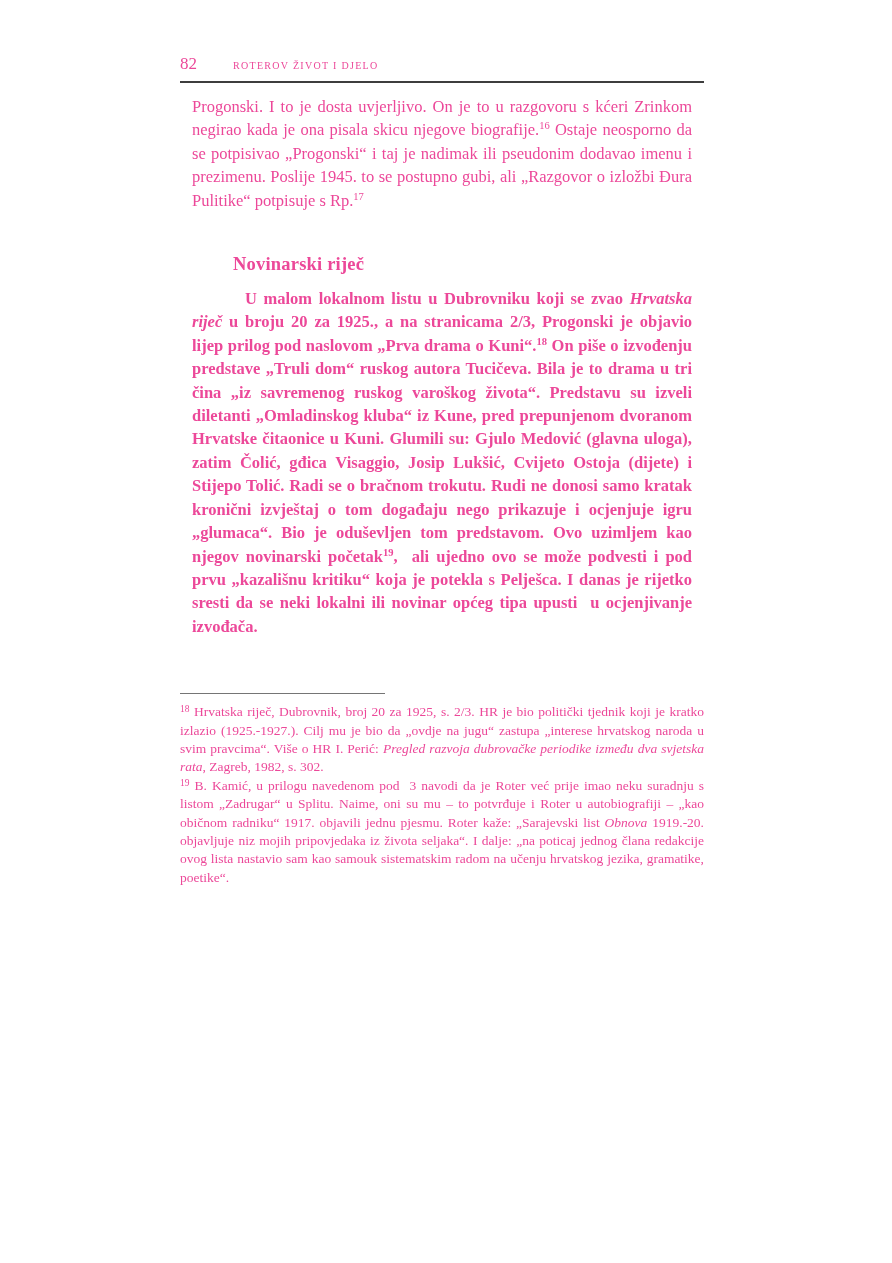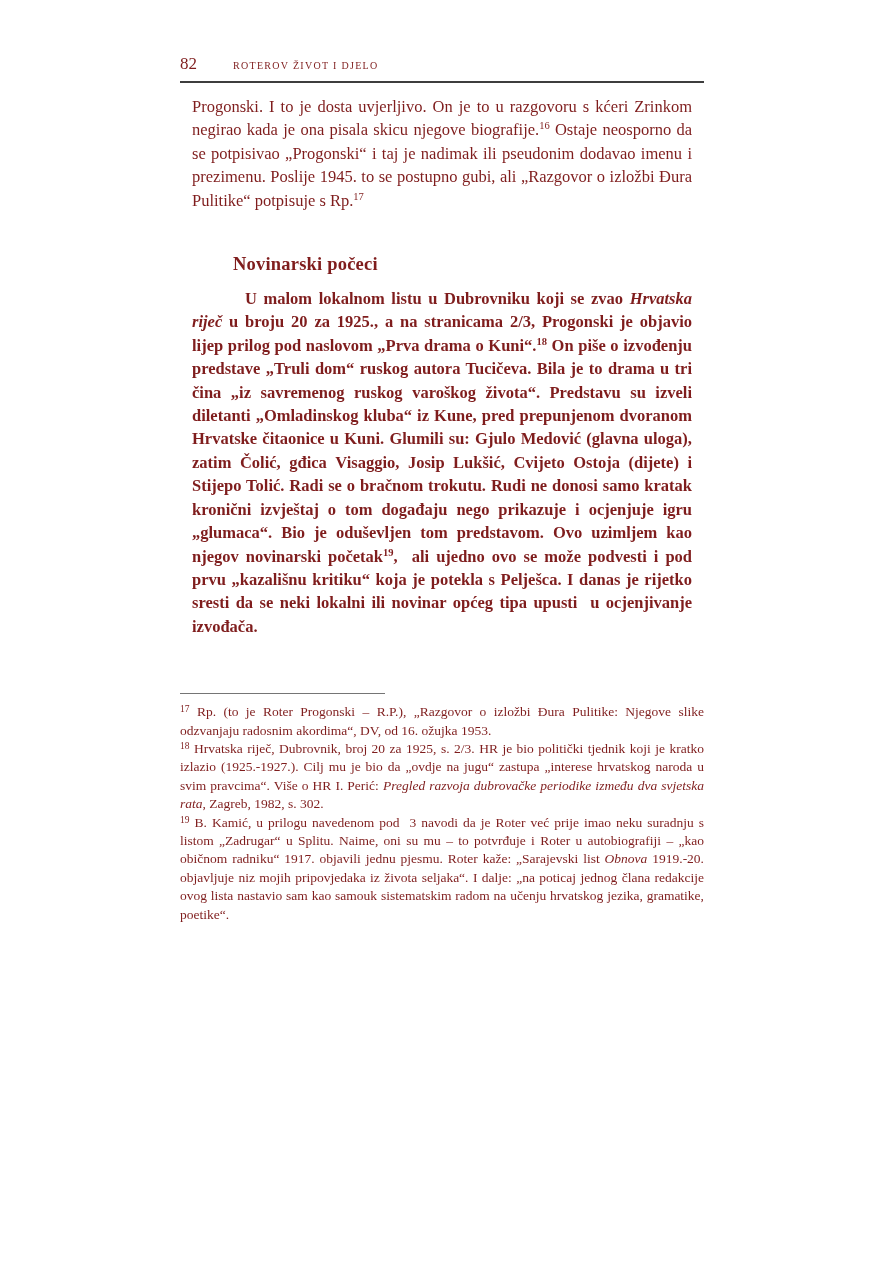--- a/index.html
+++ b/index.html
@@ -2,21 +2,21 @@
 <html lang="hr"><head>
 <meta charset="utf-8">
 <style>
   html, body { margin: 0; padding: 0; background: #ffffff; }
   .page {
     position: relative;
     width: 824px;
     height: 1263px;
     background: #ffffff;
     font-family: "Liberation Serif", "DejaVu Serif", serif;
-    color: #7f1d1d;
+    color: #ec4899;
     overflow: hidden;
   }
   .content {
     position: absolute;
     left: 180px;
     top: 54px;
     width: 524px;
   }
   .page-header {
     display: flex;
@@ -83,30 +83,29 @@
 
     <header class="page-header">
       <span class="page-num">82</span>
       <span class="running-title">ROTEROV ŽIVOT I DJELO</span>
     </header>
     <div class="header-rule"></div>
 
     <main class="body-text">
       <p class="p1"><span>Progonski. I to je dosta uvjerljivo. On je to u razgovoru s kćeri Zrinkom negirao kada je ona pisala skicu njegove biografije.</span><sup class="fn-ref">16</sup><span> Ostaje neosporno da se potpisivao „Progonski“ i taj je nadimak ili pseudonim dodavao imenu i prezimenu. Poslije 1945. to se postupno gubi, ali „Razgovor o izložbi Đura Pulitike“ potpisuje s Rp.</span><sup class="fn-ref">17</sup></p>
 
-      <h2 class="section-heading">Novinarski počeci</h2>
+      <h2 class="section-heading">Novinarski riječ</h2>
 
       <p class="p2"><span>U malom lokalnom listu u Dubrovniku koji se zvao </span><i>Hrvatska riječ</i><span> u broju 20 za 1925., a na stranicama 2/3, Progonski je objavio lijep prilog pod naslovom „Prva drama o Kuni“.</span><sup class="fn-ref">18</sup><span> On piše o izvođenju predstave „Truli dom“ ruskog autora Tucičeva. Bila je to drama u tri čina „iz savremenog ruskog varoškog života“. Predstavu su izveli diletanti „Omladinskog kluba“ iz Kune, pred prepunjenom dvoranom Hrvatske čitaonice u Kuni. Glumili su: </span><b>Gjulo Medović</b><span> (glavna uloga), zatim </span><b>Čolić</b><span>, gđica </span><b>Visaggio</b><span>, </span><b>Josip Lukšić</b><span>, </span><b>Cvijeto Ostoja</b><span> (dijete) i </span><b>Stijepo Tolić</b><span>. Radi se o bračnom trokutu. Rudi ne donosi samo kratak kronični izvještaj o tom događaju nego prikazuje i ocjenjuje igru „glumaca“. Bio je oduševljen tom predstavom. Ovo uzimljem kao njegov novinarski početak</span><sup class="fn-ref">19</sup><span>,&nbsp; ali ujedno ovo se može podvesti i pod prvu „kazališnu kritiku“ koja je potekla s Pelješca. I danas je rijetko sresti da se neki lokalni ili novinar općeg tipa upusti&nbsp; u ocjenjivanje izvođača.</span></p>
     </main>
 
     <footer class="footnotes">
       <div class="fn-rule"></div>
 
 
-      <p class="footnote"><sup class="fn-num">17</sup><span> Rp. (to je Roter Progonski – R.P.), „Razgovor o izložbi Đura Pulitike: Njegove slike odzvanjaju radosnim akordima“, DV, od 16. ožujka 1953.</span></p>
 
       <p class="footnote"><sup class="fn-num">18</sup><span> Hrvatska riječ, Dubrovnik, broj 20 za 1925, s. 2/3. HR je bio politički tjednik koji je kratko izlazio (1925.-1927.). Cilj mu je bio da „ovdje na jugu“ zastupa „interese hrvatskog naroda u svim pravcima“. Više o HR I. Perić: </span><i>Pregled razvoja dubrovačke periodike između dva svjetska rata</i><span>, Zagreb, 1982, s. 302.</span></p>
 
       <p class="footnote"><sup class="fn-num">19</sup><span> B. Kamić, u prilogu navedenom pod&nbsp; 3 navodi da je Roter već prije imao neku suradnju s listom „Zadrugar“ u Splitu. Naime, oni su mu – to potvrđuje i Roter u autobiografiji – „kao običnom radniku“ 1917. objavili jednu pjesmu. Roter kaže: „Sarajevski list </span><i>Obnova</i><span> 1919.-20. objavljuje niz mojih pripovjedaka iz života seljaka“. I dalje: „na poticaj jednog člana redakcije ovog lista nastavio sam kao samouk sistematskim radom na učenju hrvatskog jezika, gramatike, poetike“.</span></p>
     </footer>
 
   </div>
 </div>
 
 </body></html>

